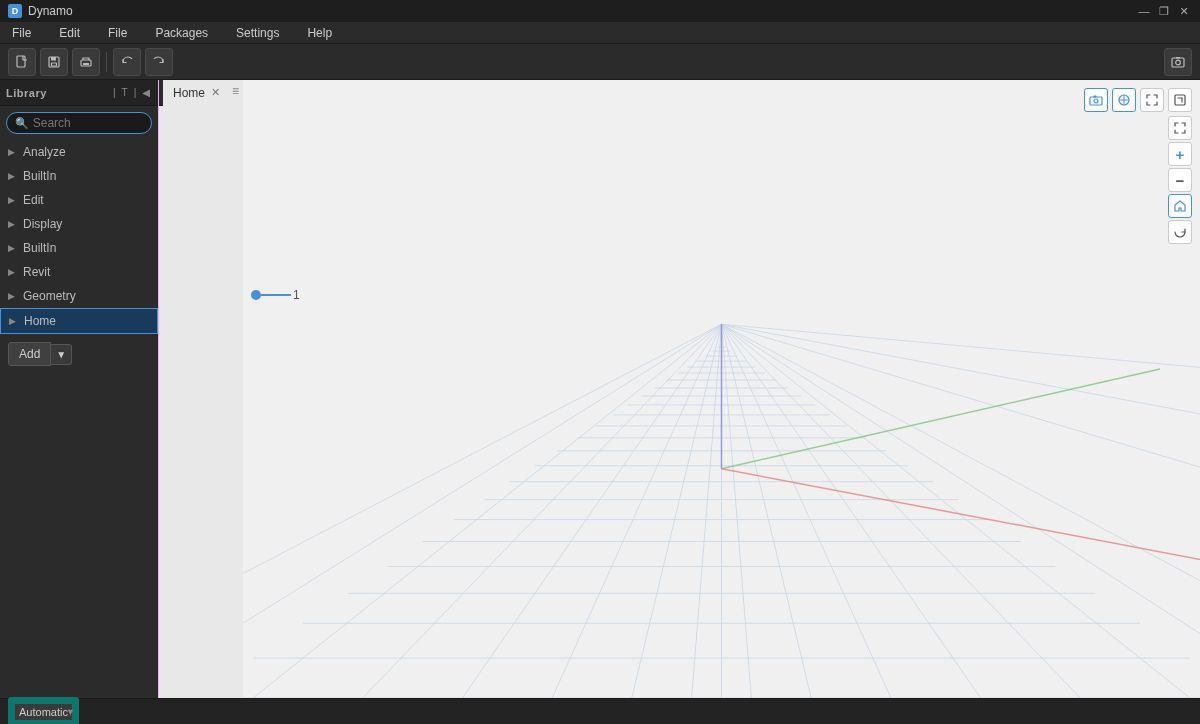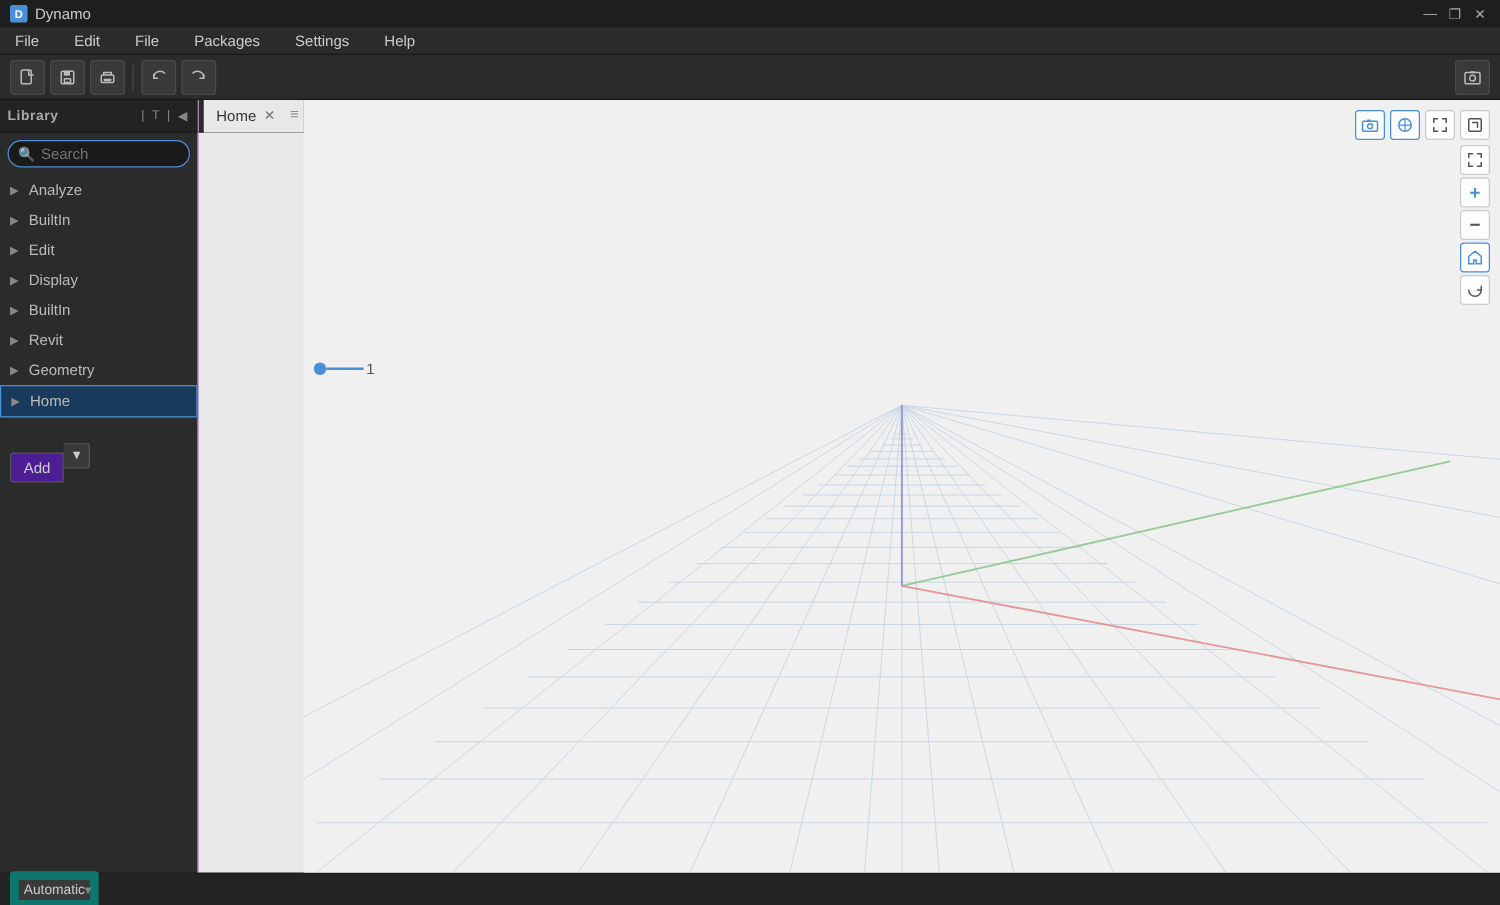--- a/index.html
+++ b/index.html
@@ -117,28 +117,27 @@
     .tree-item.selected { background: #1a3a5c; border: 1px solid #4a90d9; }
     .tree-arrow { font-size: 9px; color: #888; width: 10px; }
 
     #add-btn {
       margin: 8px;
       display: flex;
       align-items: center;
       gap: 0;
     }
     .add-main {
-      background: #4c1d95;
+      background: #404040;
       border: 1px solid #555;
       border-radius: 3px 0 0 3px;
       padding: 4px 10px;
       cursor: pointer;
       color: #ccc;
       font-size: 12px;
-      margin-top: 20px;
     }
     .add-arrow {
       background: #3a3a3a;
       border: 1px solid #555;
       border-left: none;
       border-radius: 0 3px 3px 0;
       padding: 4px 5px;
       cursor: pointer;
       color: #ccc;
       font-size: 10px;

